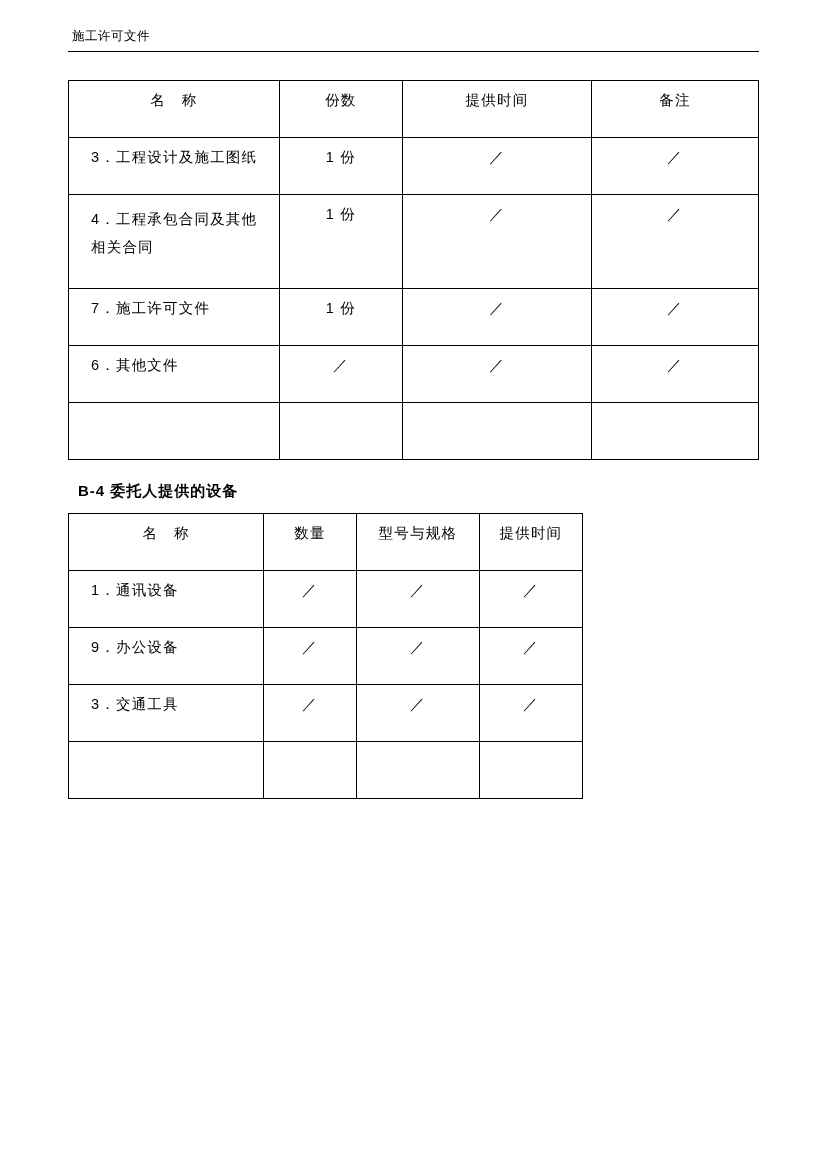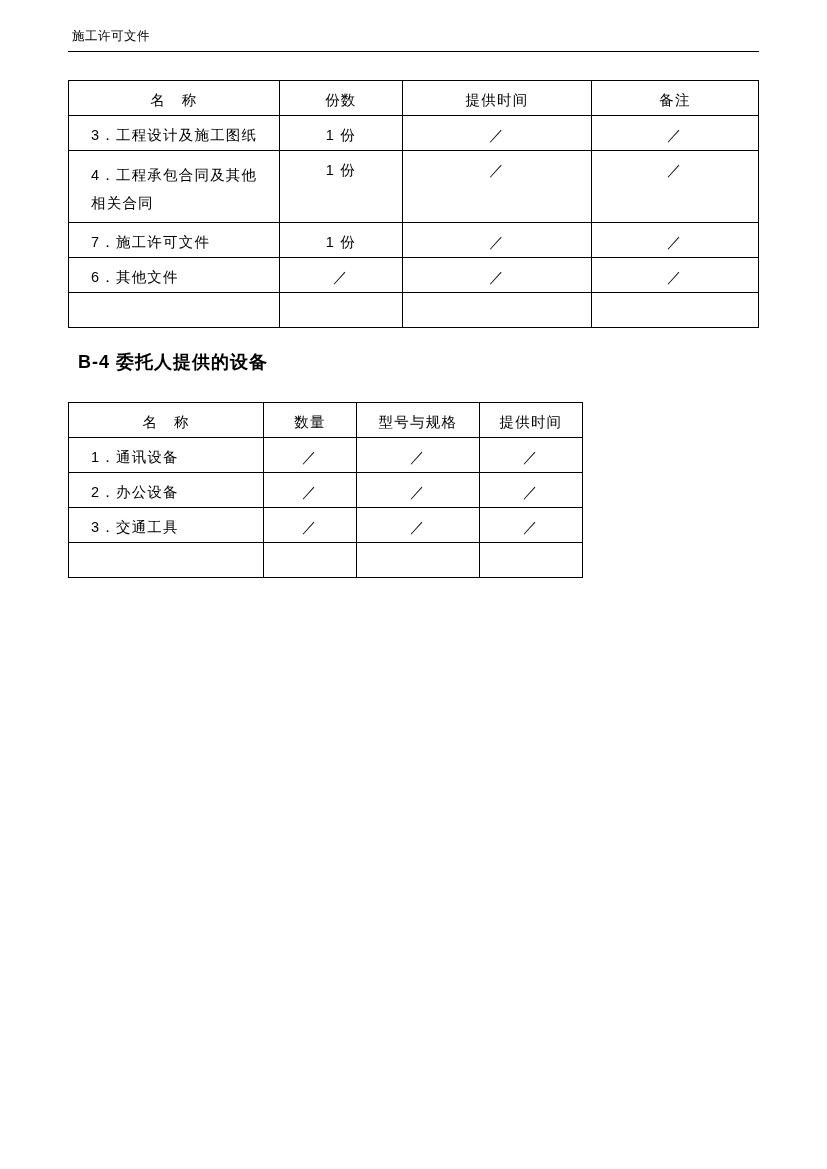--- a/index.html
+++ b/index.html
@@ -40,21 +40,21 @@
     width: 100%;
     table-layout: fixed;
   }
   table.doc-table td, table.doc-table th {
     border: 1px solid #000;
     font-weight: normal;
     font-size: 14.5px;
     font-family: "Liberation Sans", "DejaVu Sans", sans-serif;
     letter-spacing: 1.2px;
     vertical-align: top;
-    padding: 10px 10px 4px 10px;
+    padding: 10px 10px 26px 10px;
     height: 20px;
   }
   table.doc-table td.center, table.doc-table th.center {
     text-align: center;
   }
   table.doc-table td.num {
     text-align: left;
     padding-left: 22px;
   }
   .row-tall td {
@@ -62,23 +62,23 @@
   }
   .row-empty td {
     height: 28px;
   }
   .cell-multiline {
     line-height: 1.95;
   }
   .section-title {
     font-family: "Liberation Sans", "DejaVu Sans", sans-serif;
     font-weight: bold;
-    font-size: 18px;
+    font-size: 15px;
     letter-spacing: 1px;
-    margin: 22px 0 28px 10px;
+    margin: 22px 0 12px 10px;
   }
   .table2-wrap {
     width: 74.5%;
   }
 </style>
 </head>
 <body>
 
 <div class="page">
 
@@ -154,21 +154,21 @@
         </tr>
       </thead>
       <tbody>
         <tr>
           <td class="num">1．通讯设备</td>
           <td class="center">／</td>
           <td class="center">／</td>
           <td class="center">／</td>
         </tr>
         <tr>
-          <td class="num">2．办公设备</td>
+          <td class="num">9．办公设备</td>
           <td class="center">／</td>
           <td class="center">／</td>
           <td class="center">／</td>
         </tr>
         <tr>
           <td class="num">3．交通工具</td>
           <td class="center">／</td>
           <td class="center">／</td>
           <td class="center">／</td>
         </tr>

